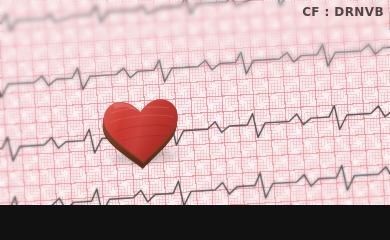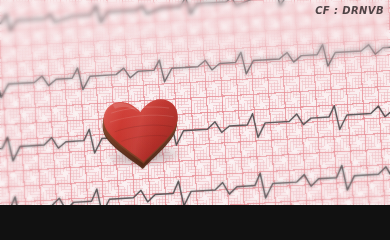--- a/index.html
+++ b/index.html
@@ -96,23 +96,22 @@
     transform:rotate(-4deg);
     transform-origin:50% 60%;
   }
   .heart-wrap svg{display:block;width:82px;height:72px;overflow:visible;}
 
   
   .watermark{
     position:absolute;
     right:6px; top:5px;
     font-family:"DejaVu Sans",sans-serif;
-    font-size:10px;
+    font-size:12px;
     font-weight:bold;
-    font-style:italic;
     letter-spacing:0.4px;
     color:#2b2426;
     opacity:0.82;
     white-space:nowrap;
     filter:blur(0.25px);
     -webkit-user-select:none;user-select:none;
   }
 
   
   .vignette{

